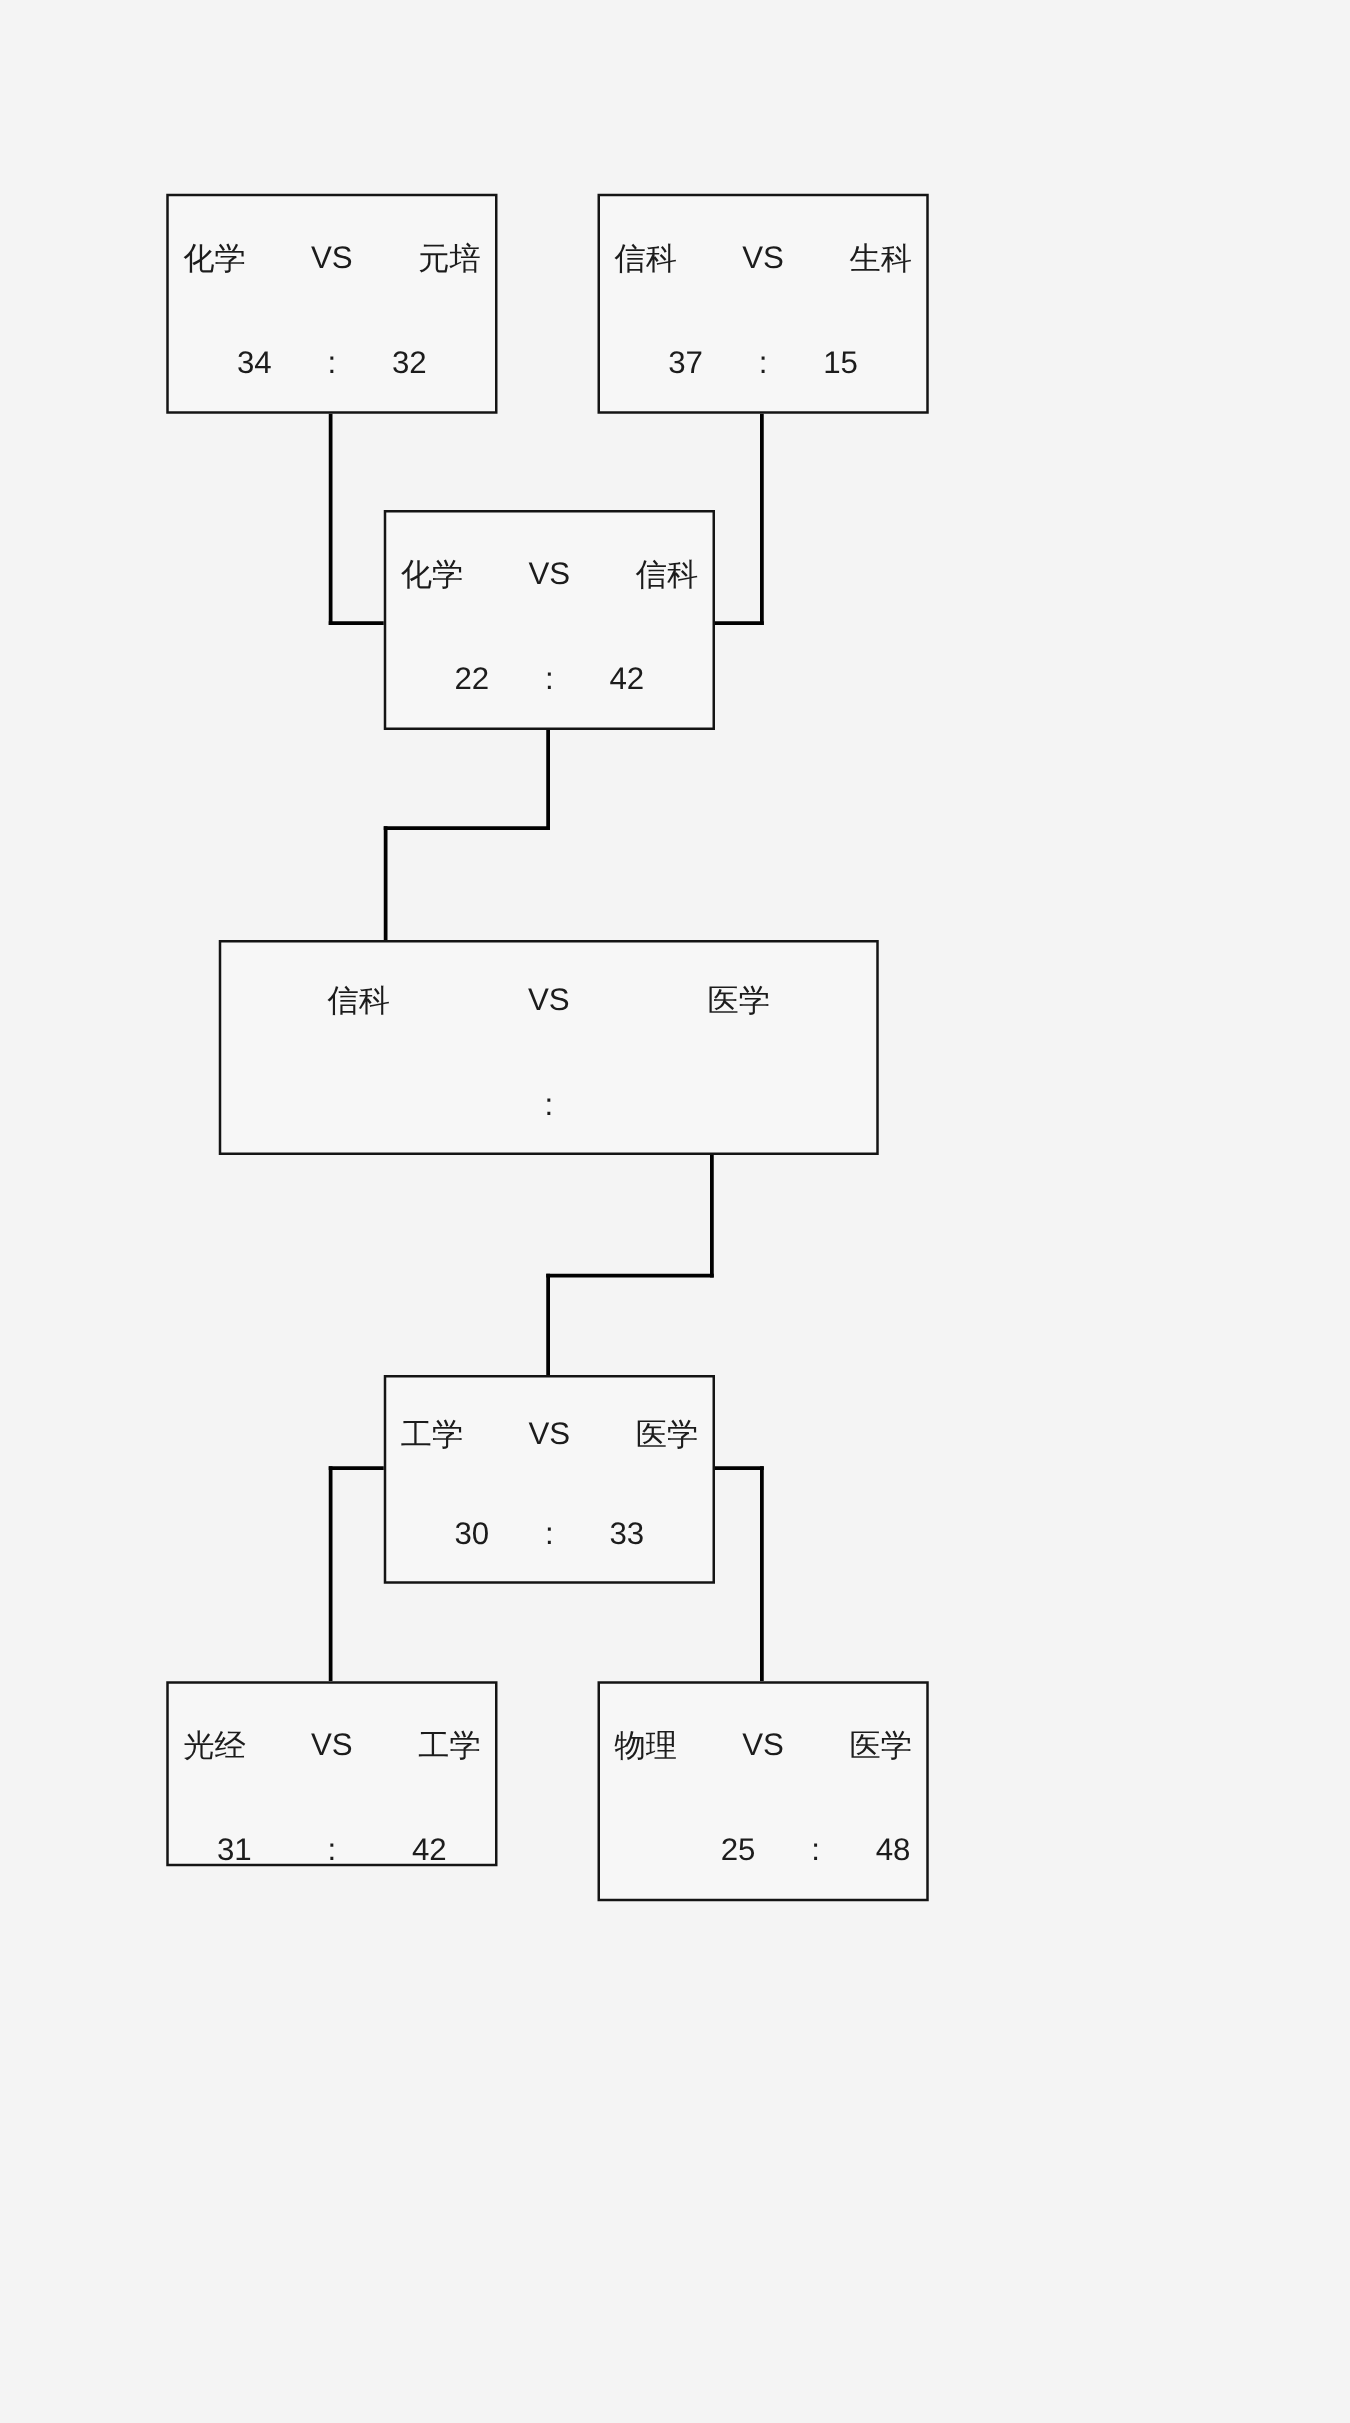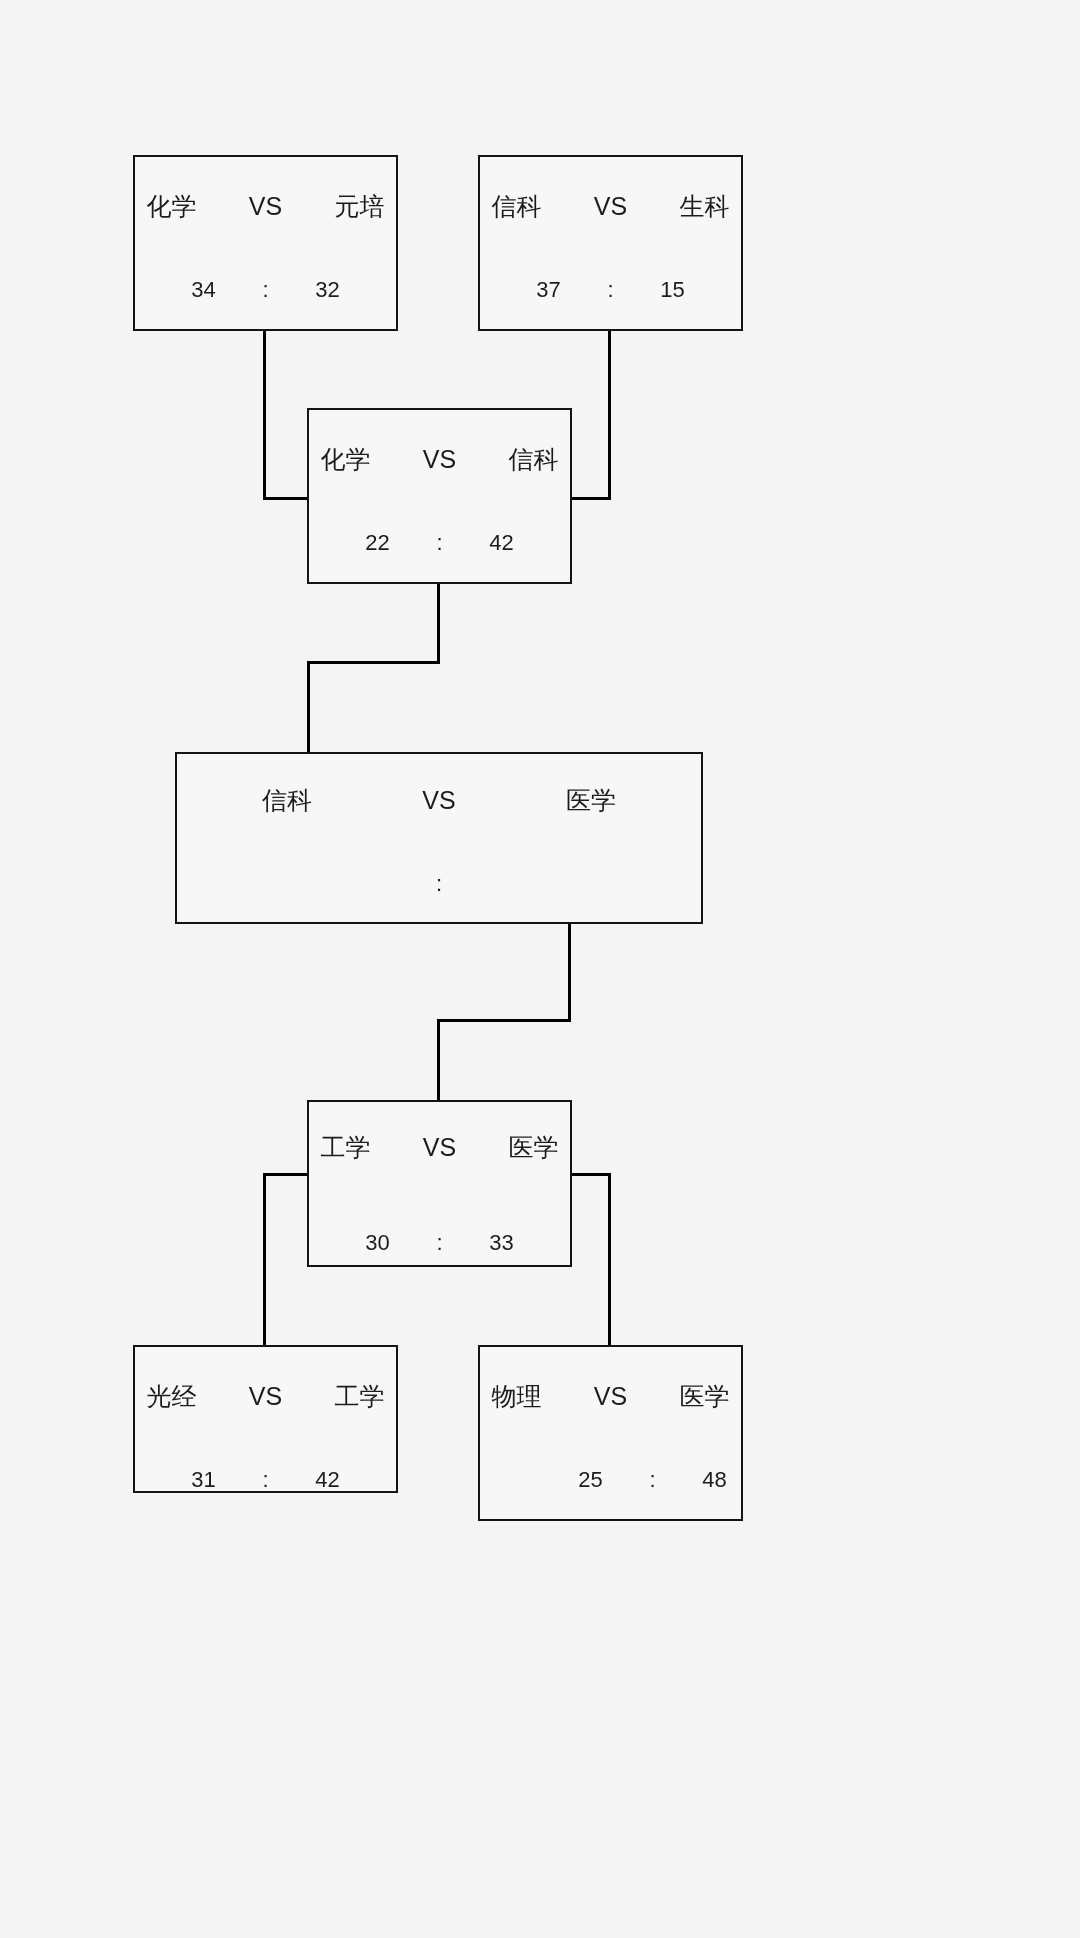--- a/index.html
+++ b/index.html
@@ -28,21 +28,21 @@
     border:2px solid #141414;
     box-sizing:border-box;
     z-index:3;
   }
   .row{
     position:absolute;left:0;width:100%;
     display:flex;align-items:center;justify-content:center;
     color:#1c1c1c;
   }
   .row-teams{font-size:25px;gap:32px;}
-  .row-score{font-size:22px;}
+  .row-score{font-size:25px;}
   .cell{display:inline-block;text-align:center;}
   .t-name{min-width:62px;}
   .t-vs{min-width:62px;}
   .s-num{min-width:62px;}
   .s-colon{min-width:62px;}
 
   
   .wide .t-name{min-width:120px;}
   .wide .t-vs{min-width:120px;}
   .wide .s-num{min-width:120px;}
@@ -125,34 +125,34 @@
       <span class="cell s-num"></span>
     </div>
   </div>
 
   <div class="box" style="left:307px;top:1100px;width:265px;height:167px;">
     <div class="row row-teams" style="top:28px;height:34px;">
       <span class="cell t-name">工学</span>
       <span class="cell t-vs">VS</span>
       <span class="cell t-name">医学</span>
     </div>
-    <div class="row row-score" style="top:108px;height:34px;margin-top:16px;">
+    <div class="row row-score" style="top:108px;height:34px;">
       <span class="cell s-num">30</span>
       <span class="cell s-colon">:</span>
       <span class="cell s-num">33</span>
     </div>
   </div>
 
   <div class="box" style="left:133px;top:1345px;width:265px;height:148px;">
     <div class="row row-teams" style="top:32px;height:34px;">
       <span class="cell t-name">光经</span>
       <span class="cell t-vs">VS</span>
       <span class="cell t-name">工学</span>
     </div>
-    <div class="row row-score" style="top:116px;height:34px;">
+    <div class="row row-score" style="top:116px;height:34px;gap:16px;">
       <span class="cell s-num">31</span>
       <span class="cell s-colon">:</span>
       <span class="cell s-num">42</span>
     </div>
   </div>
 
   <div class="box" style="left:478px;top:1345px;width:265px;height:176px;">
     <div class="row row-teams" style="top:32px;height:34px;">
       <span class="cell t-name">物理</span>
       <span class="cell t-vs">VS</span>

